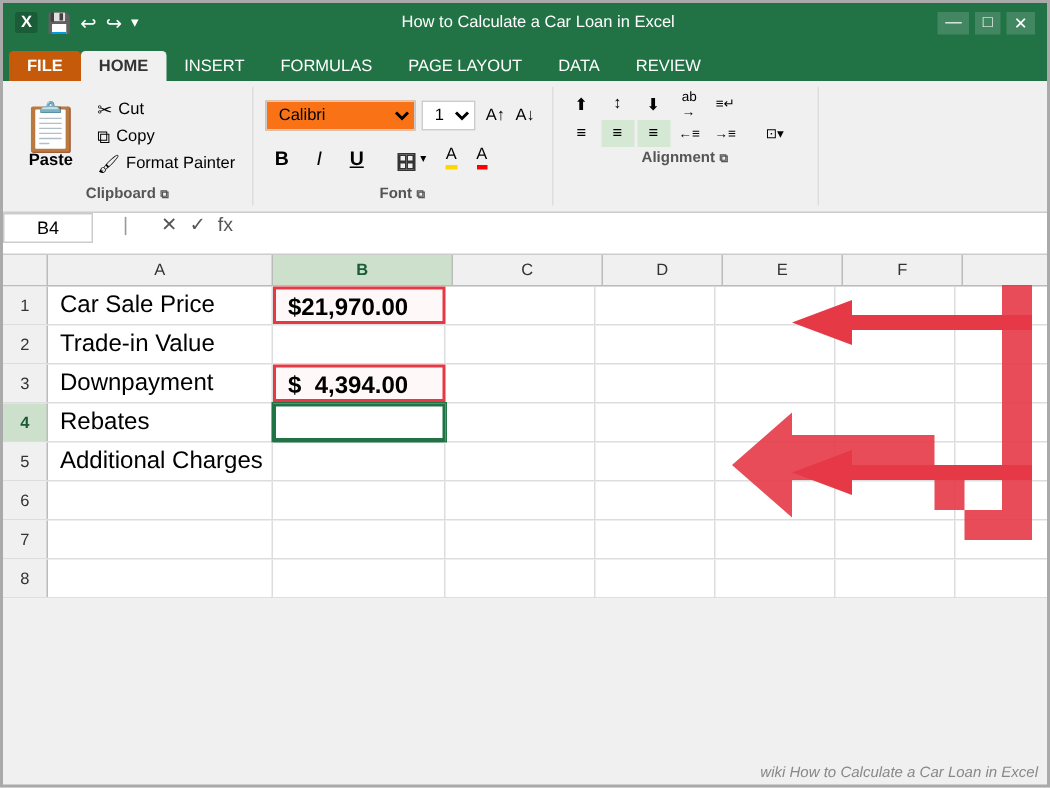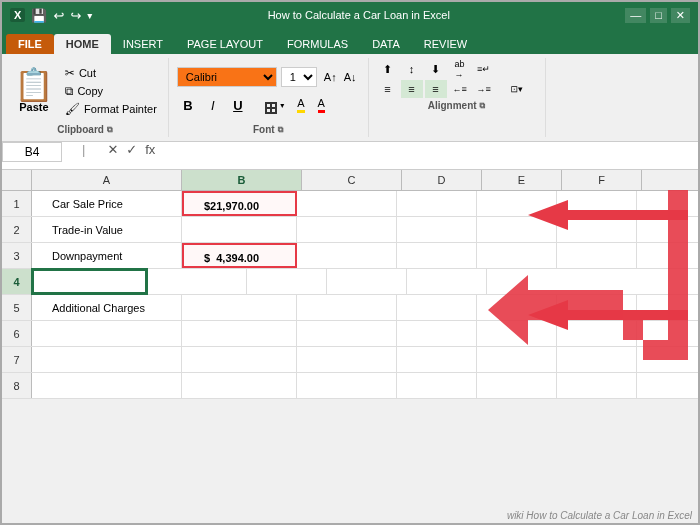--- a/index.html
+++ b/index.html
@@ -323,23 +323,23 @@
       background: #f0f0f0;
       border-right: 1px solid #bbb;
       line-height: 26px;
     }
     .row-num.active-row {
       background: #cce0cc;
       color: #1a5c38;
       font-weight: bold;
     }
     .cell {
-      font-size: 11px;
+      font-size: 16px;
       line-height: 26px;
-      padding: 0 20px;
+      padding: 0 8px;
       border-right: 1px solid #ddd;
       overflow: hidden;
       white-space: nowrap;
     }
     .cell-a {
       width: 150px;
     }
     .cell-b {
       width: 115px;
     }
@@ -417,22 +417,22 @@
     <button class="title-action-btn">—</button>
     <button class="title-action-btn">□</button>
     <button class="title-action-btn">✕</button>
   </div>
 </div>
 
 <div class="ribbon-tabs">
   <div class="ribbon-tab active" style="background: rgb(197, 90, 10); color: white; font-weight: bold; padding: 4px 12px;">FILE</div>
   <div class="ribbon-tab active" style="background: rgb(240, 240, 240); color: rgb(51, 51, 51); font-weight: bold; border-radius: 3px 3px 0px 0px;">HOME</div>
   <div class="ribbon-tab">INSERT</div>
+  <div class="ribbon-tab">FORMULAS</div>
   <div class="ribbon-tab">PAGE LAYOUT</div>
-  <div class="ribbon-tab">FORMULAS</div>
   <div class="ribbon-tab">DATA</div>
   <div class="ribbon-tab">REVIEW</div>
 </div>
 
 <div class="ribbon-content">
 
   <div class="ribbon-group" style="min-width:100px;">
     <div class="ribbon-group-content">
 
       <div class="paste-btn">
@@ -583,20 +583,21 @@
       <div class="cell cell-a">Downpayment</div>
       <div class="cell cell-b highlighted">$&nbsp;&nbsp;4,394.00</div>
       <div class="cell cell-c"></div>
       <div class="cell cell-d"></div>
       <div class="cell cell-e"></div>
       <div class="cell cell-f"></div>
     </div>
 
     <div class="ss-row">
       <div class="row-num active-row">4</div>
+      <div class="cell cell-a">Rebates</div>
       <div class="cell cell-b active-cell"></div>
       <div class="cell cell-c"></div>
       <div class="cell cell-d"></div>
       <div class="cell cell-e"></div>
       <div class="cell cell-f"></div>
     </div>
 
     <div class="ss-row">
       <div class="row-num">5</div>
       <div class="cell cell-a">Additional Charges</div>

